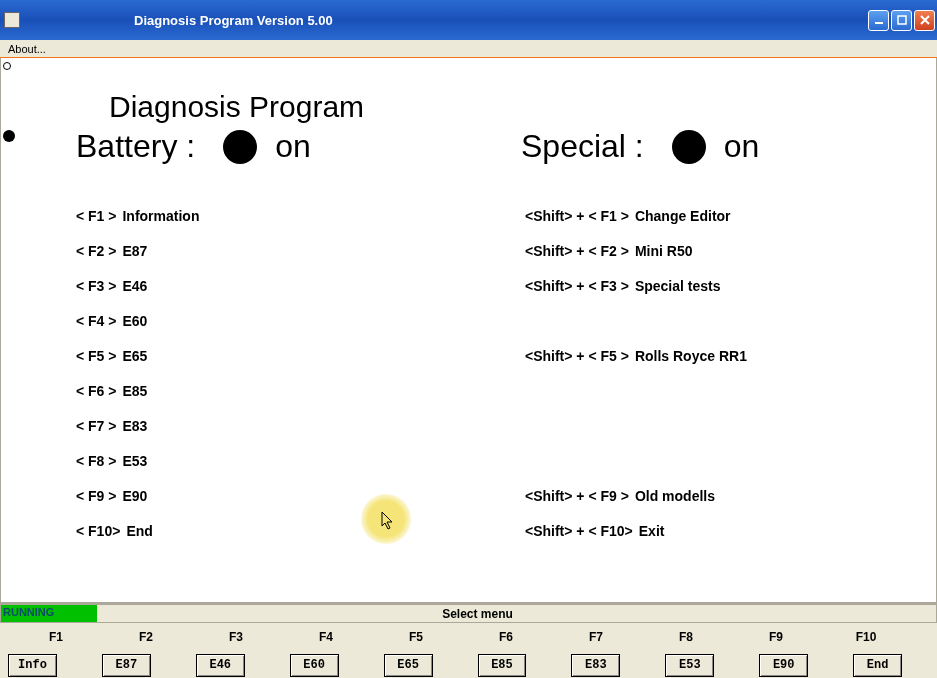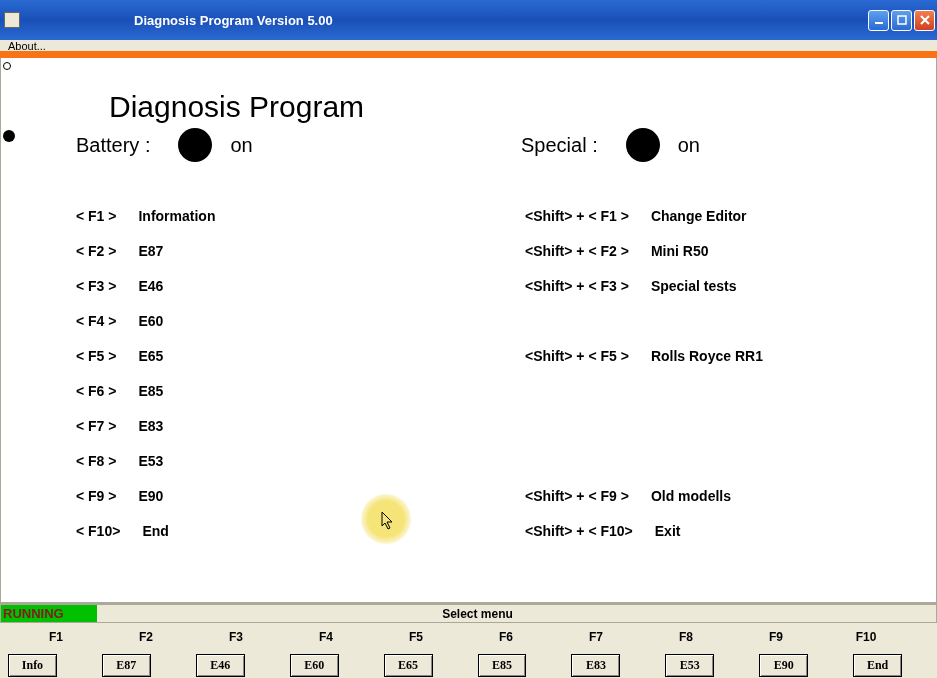--- a/index.html
+++ b/index.html
@@ -42,21 +42,21 @@
     background: linear-gradient(to bottom, #5da0f0, #2a6ad2);
     color: #fff;
   }
   .winbtn.close {
     background: linear-gradient(to bottom, #f08050, #d04020);
     color: #fff;
   }
   .menubar {
     height: 18px;
     background: #ece9d8;
-    border-bottom: 7px solid #f97316;
+    border-bottom: 1px solid #f97316;
     padding-left: 2px;
     font-size: 11px;
     display: flex; align-items: center;
   }
   .menubar .item { padding: 1px 6px; cursor: pointer; }
   .content {
     position: relative;
     background: #fff;
     height: 545px;
     border: 1px solid #aca899;
@@ -84,21 +84,21 @@
     font-family: Arial, sans-serif;
     font-size: 30px;
     color: #000;
   }
   .statusline {
     position: absolute;
     top: 70px;
     display: flex;
     align-items: center;
     font-family: Arial, sans-serif;
-    font-size: 20px;
+    font-size: 32px;
     color: #000;
   }
   .status-left { left: 75px; }
   .status-right { left: 520px; }
   .statusline .lbl { margin-right: 18px; }
   .statusline .dot {
     width: 34px; height: 34px;
     border-radius: 50%;
     background: #000;
     margin: 0 18px 0 10px;
@@ -109,21 +109,20 @@
     font-weight: bold;
     font-family: Arial, sans-serif;
     color: #000;
   }
   .menu-left { left: 75px; top: 140px; }
   .menu-right { left: 524px; top: 140px; }
   .menu-list .row {
     height: 35px;
     display: flex;
     align-items: center;
-    gap: 16px;
   }
   .menu-list .key { margin-right: 6px; white-space: pre; }
   .cursor-spot {
     position: absolute;
     left: 360px; top: 436px;
     width: 50px; height: 50px;
     border-radius: 50%;
     background: radial-gradient(circle, #f5e477 0%, #f5e477 50%, rgba(245,228,119,0) 80%);
     display: flex; align-items: center; justify-content: center;
     pointer-events: none;
@@ -134,26 +133,26 @@
     background: #ece9d8;
     border: 1px solid #aca899;
     border-top: 2px solid #aca899;
     position: relative;
     font-size: 12px;
     display: flex;
     align-items: center;
   }
   .running {
     background: #00c000;
-    color: #7f1d1d;
+    color: #0c4a6e;
     font-weight: bold;
     height: 100%;
     padding: 1px 10px 0 2px;
     width: 96px;
-    font-size: 13px;
+    font-size: 11px;
   }
   .selmenu {
     position: absolute;
     left: 0; right: 0;
     text-align: center;
     font-weight: bold;
     top: 2px;
     margin-left: 18px;
   }
   .fkeys-row, .fbtn-row {
@@ -170,21 +169,21 @@
     font-weight: bold;
   }
   .fbtn-row { height: 32px; gap: 18px; padding: 0 8px 0 8px; }
   .fbtn {
     width: 75px; height: 23px;
     background: #ece9d8;
     border: 1px solid #000;
     box-shadow: inset 1px 1px 0 #fff, inset -1px -1px 0 #888;
     font-size: 12px;
     font-weight: bold;
-    font-family: Liberation Serif, serif;
+    font-family: Liberation Mono, monospace;
     cursor: pointer;
     margin-right: 27px;
   }
 </style>
 </head>
 <body>
 
 <div class="titlebar">
   <div class="icon"></div>
   <div class="title">Diagnosis Program Version 5.00</div>

